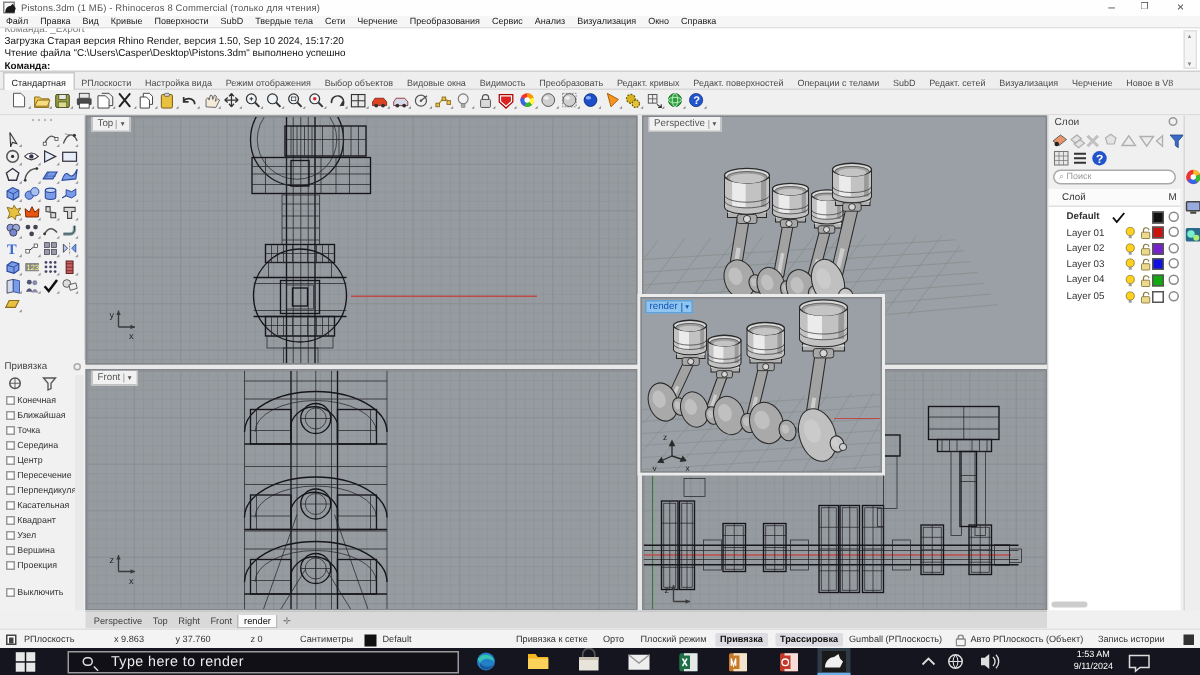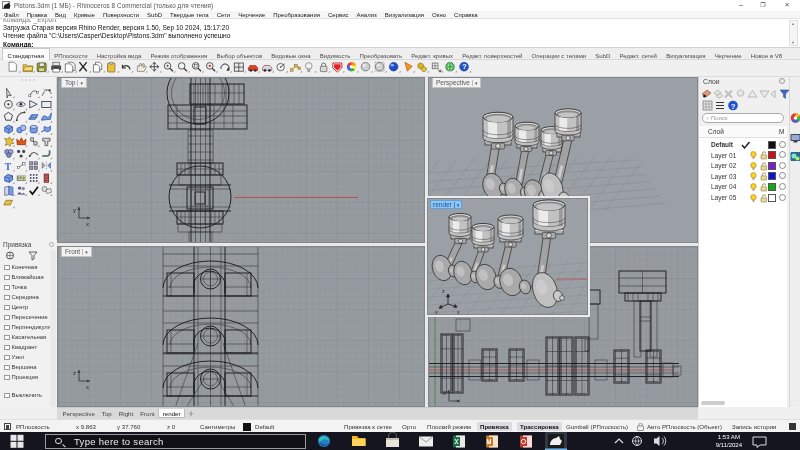--- a/index.html
+++ b/index.html
@@ -884,21 +884,21 @@
   <svg width="36" height="18" style="position:absolute;left:0;top:0;">
       <g fill="#e8e8e8">
         <rect x="10.5" y="2.8" width="6" height="6"></rect>
         <rect x="17.5" y="2.8" width="6" height="6"></rect>
         <rect x="10.5" y="9.8" width="6" height="6"></rect>
         <rect x="17.5" y="9.8" width="6" height="6"></rect>
       </g>
     </svg>
   <div id="search">
       <span class="mag"></span>
-      <span class="stext">Type here to search</span>
+      <span class="stext">Type here to render</span>
     </div>
   <svg width="460" height="18" style="position:absolute;left:317px;top:0;" viewBox="0 0 460 18">
       <circle cx="7" cy="9" r="6" fill="#2180c8"></circle>
       <path d="M1.5 7.5 a6 6 0 0 1 11 1.5 c-4-3-8-2-9.5 1 z" fill="#35c2b2"></path>
       <path d="M3 12 a5 5 0 0 0 9-1 c-3 2.5-7 1.5-9-1 z" fill="#1a5a9a"></path>
       <path d="M35 4 h5 l1.5 2 h7 v8 h-13.5 z" fill="#f7b520"></path>
       <path d="M35 7 h13.5 v7 h-13.5 z" fill="#fbd35a"></path>
       <rect x="69" y="6" width="13" height="9" fill="#e8e4da"></rect>
       <path d="M71.5 6 v-1.8 a3 3 0 0 1 8 0 v1.8" fill="none" stroke="#555" stroke-width="1.1"></path>
       <rect x="69" y="6" width="13" height="2" fill="#c8c0b0"></rect>

